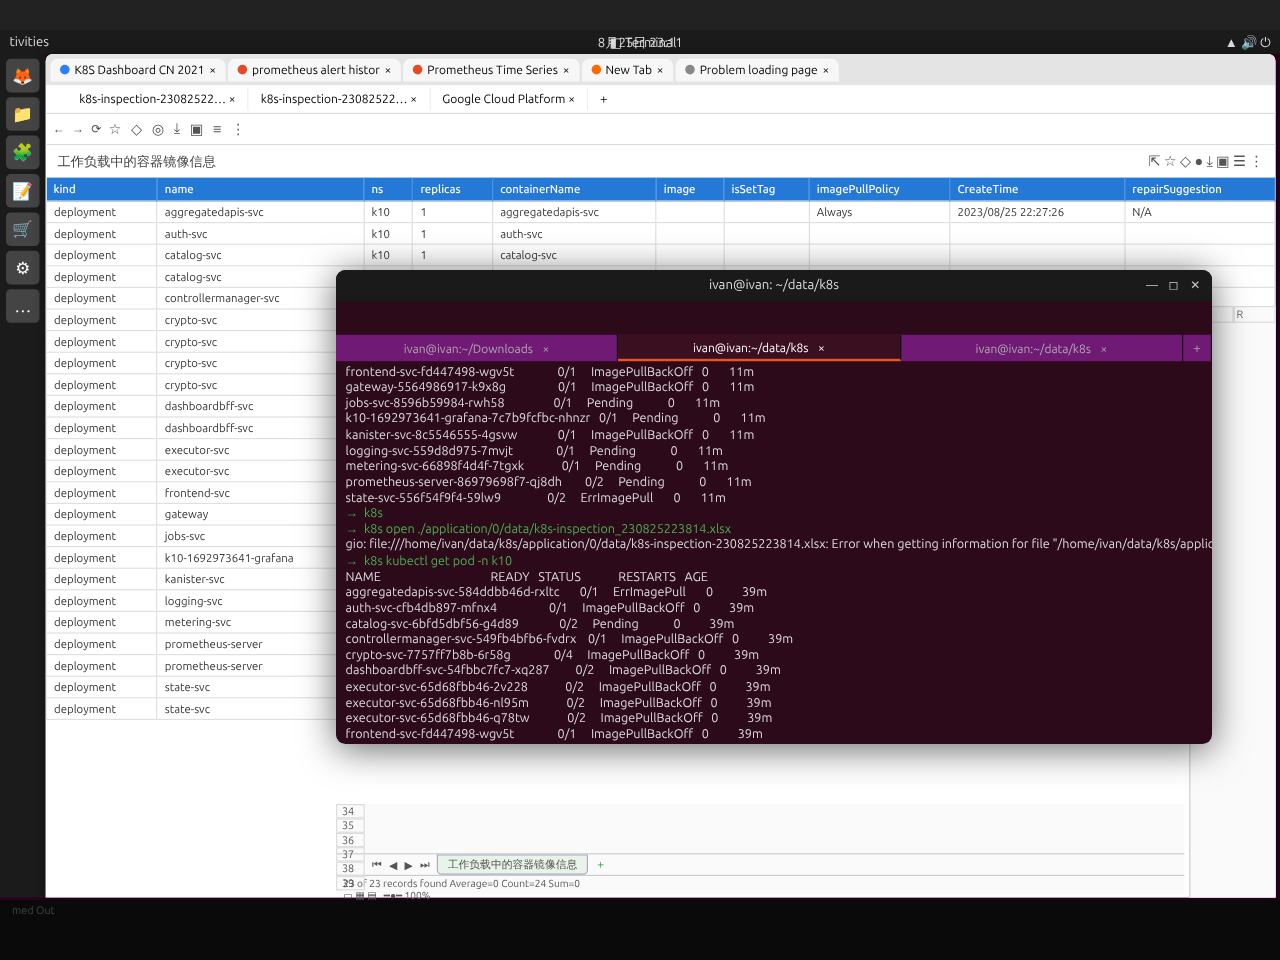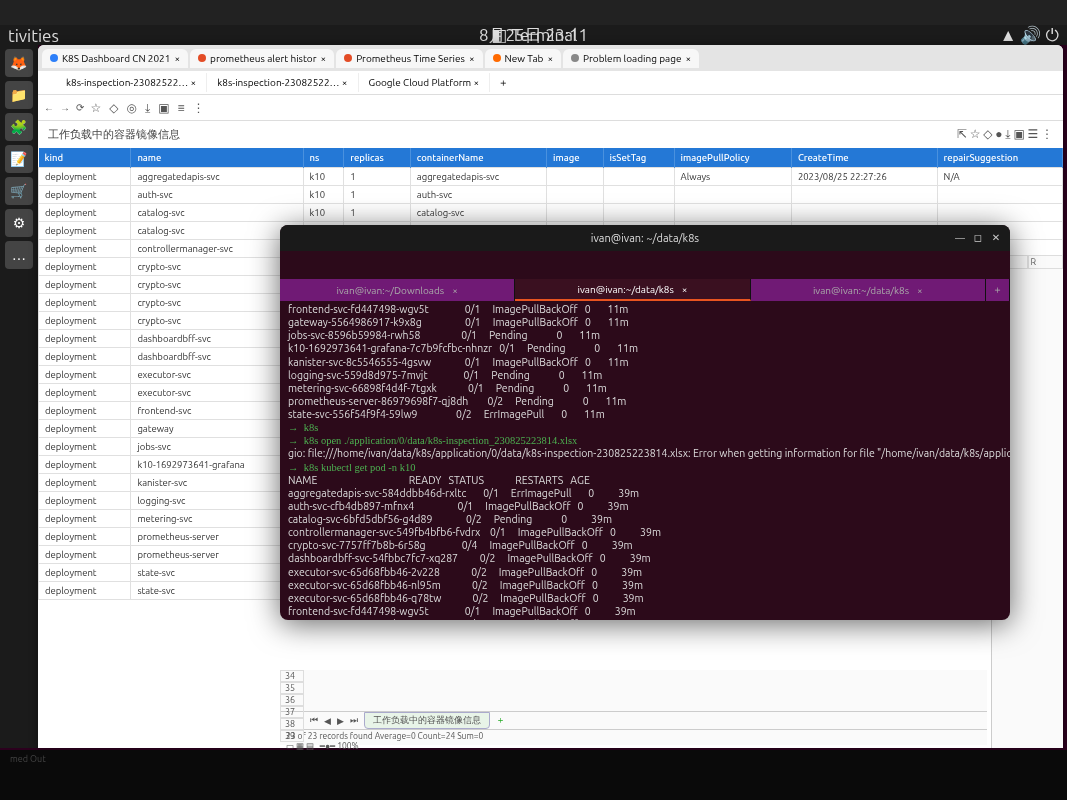--- a/index.html
+++ b/index.html
@@ -1,19 +1,19 @@
 <!DOCTYPE html>
 <html><head>
 <meta charset="utf-8">
 <style>
   * { margin:0; padding:0; box-sizing:border-box; font-family: "Ubuntu", "Segoe UI", Arial, sans-serif; }
   body { background:#222; width:1067px; height:800px; overflow:hidden; position:relative; }
   .screen { position:absolute; top:25px; left:0; right:0; bottom:50px; background:#2c001e; }
   
-  .gnome-top { height:20px; background:#1b1b1b; color:#ddd; font-size:17px; display:flex; align-items:center; padding:0 8px; justify-content:space-between; }
+  .gnome-top { height:20px; background:#1b1b1b; color:#ddd; font-size:11px; display:flex; align-items:center; padding:0 8px; justify-content:space-between; }
   .gnome-top .center { position:absolute; left:50%; transform:translateX(-50%); }
   
   .firefox { position:absolute; top:20px; left:38px; right:4px; bottom:2px; background:#f0f0f0; border-radius:6px 6px 0 0; box-shadow:0 0 10px rgba(0,0,0,.4); overflow:hidden; }
   .ff-tabs { height:26px; background:#e4e4e4; display:flex; align-items:center; padding-left:4px; font-size:10px; }
   .ff-tab { background:#f7f7f7; border-radius:6px 6px 0 0; padding:4px 8px; margin-right:2px; display:flex; align-items:center; gap:4px; max-width:150px; white-space:nowrap; overflow:hidden; }
   .ff-tab .dot { width:8px; height:8px; border-radius:50%; }
   .ff-tabs2 { height:24px; background:#fff; border-bottom:1px solid #ddd; display:flex; align-items:center; padding-left:18px; font-size:10px; }
   .ff-tab2 { padding:4px 10px; border-right:1px solid #eee; }
   .ff-urlbar { height:26px; background:#fff; display:flex; align-items:center; padding:0 6px; gap:6px; border-bottom:1px solid #ddd; font-size:10px; color:#555; }
   .urlfield { flex:1; background:#f1f1f1; border-radius:12px; padding:3px 10px; color:#444; }
@@ -32,21 +32,21 @@
   .calc-toolbar div { text-align:center; }
   
   .terminal { position:absolute; top:200px; left:280px; width:730px; height:395px; background:#2c0a1a; color:#ddd; border-radius:8px; box-shadow:0 4px 30px rgba(0,0,0,.6); font-family:"Ubuntu Mono","DejaVu Sans Mono",monospace; font-size:10.5px; overflow:hidden; }
   .term-title { height:26px; background:#1a1a1a; display:flex; align-items:center; justify-content:center; color:#ddd; font-size:11px; position:relative; }
   .term-title .wbtns { position:absolute; right:8px; display:flex; gap:6px; }
   .term-title .wbtns span { width:12px; height:12px; display:inline-block; color:#ccc; font-size:10px; text-align:center; line-height:12px; }
   .term-tabs { height:22px; background:#701a75; display:flex; font-size:10px;margin-top:28px; }
   .term-tab { flex:1; display:flex; align-items:center; justify-content:center; color:#aaa; border-right:1px solid #111; }
   .term-tab.active { background:#3a1020; color:#fff; border-bottom:2px solid #e95420; }
   .term-body { padding:2px 8px 8px 8px; line-height:1.25; white-space:pre; overflow:hidden; }
-  .arrow { color:#4caf50;font-family:Liberation Serif, serif; }
+  .arrow { color:#4caf50; }
   
   .dock { position:absolute; top:20px; left:0; width:38px; bottom:2px; background:#1b1b1b; display:flex; flex-direction:column; align-items:center; padding-top:4px; gap:4px; }
   .dock .app { width:28px; height:28px; border-radius:4px; background:#444; font-size:14px; color:#fff; display:flex; align-items:center; justify-content:center; }
   
   .sheet-bottom { position:absolute; left:280px; right:80px; bottom:5px; height:75px; background:#fafafa; font-size:9px; color:#555; }
   .sheet-rows div { border:1px solid #ddd; height:12px; padding-left:4px; width:24px; }
   .sheet-tabs { display:flex; align-items:center; height:18px; border-top:1px solid #ccc; padding-left:30px; gap:6px; }
   .sheet-tabs .tab { background:#e8f4e8; padding:1px 8px; border:1px solid #aac; border-radius:0 0 4px 4px; }
   .status { height:16px; border-top:1px solid #ccc; padding:1px 6px; display:flex; justify-content:space-between; font-size:8.5px;flex-direction:column; }
   .bezel-bottom { position:absolute; bottom:0; left:0; right:0; height:50px; background:#0a0a0a; color:#444; font-size:9px; padding:4px 10px; }

